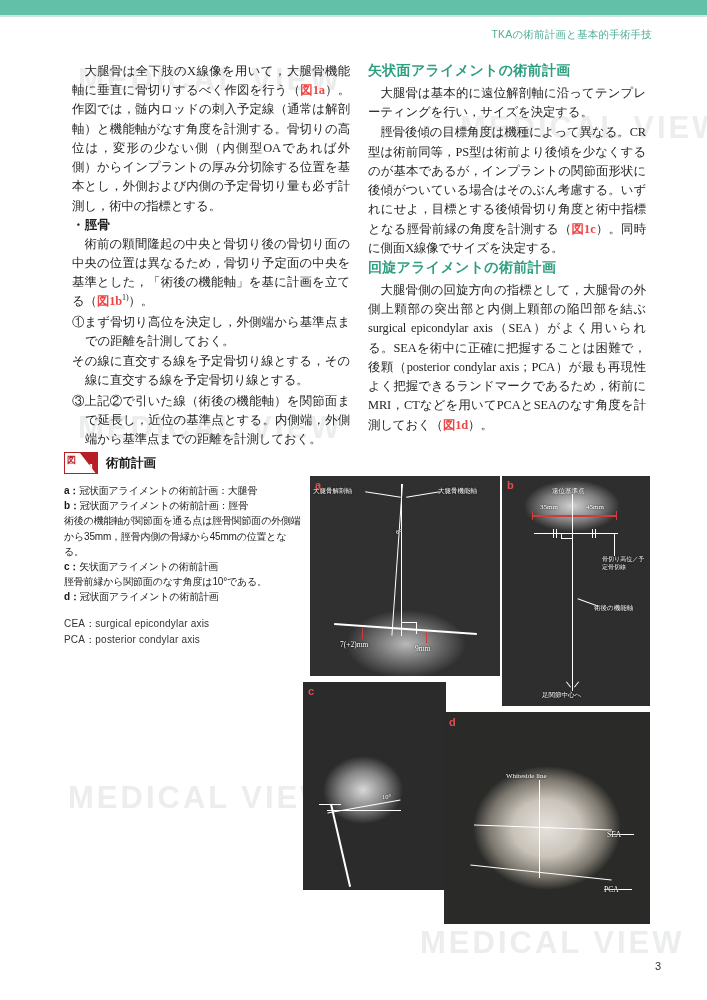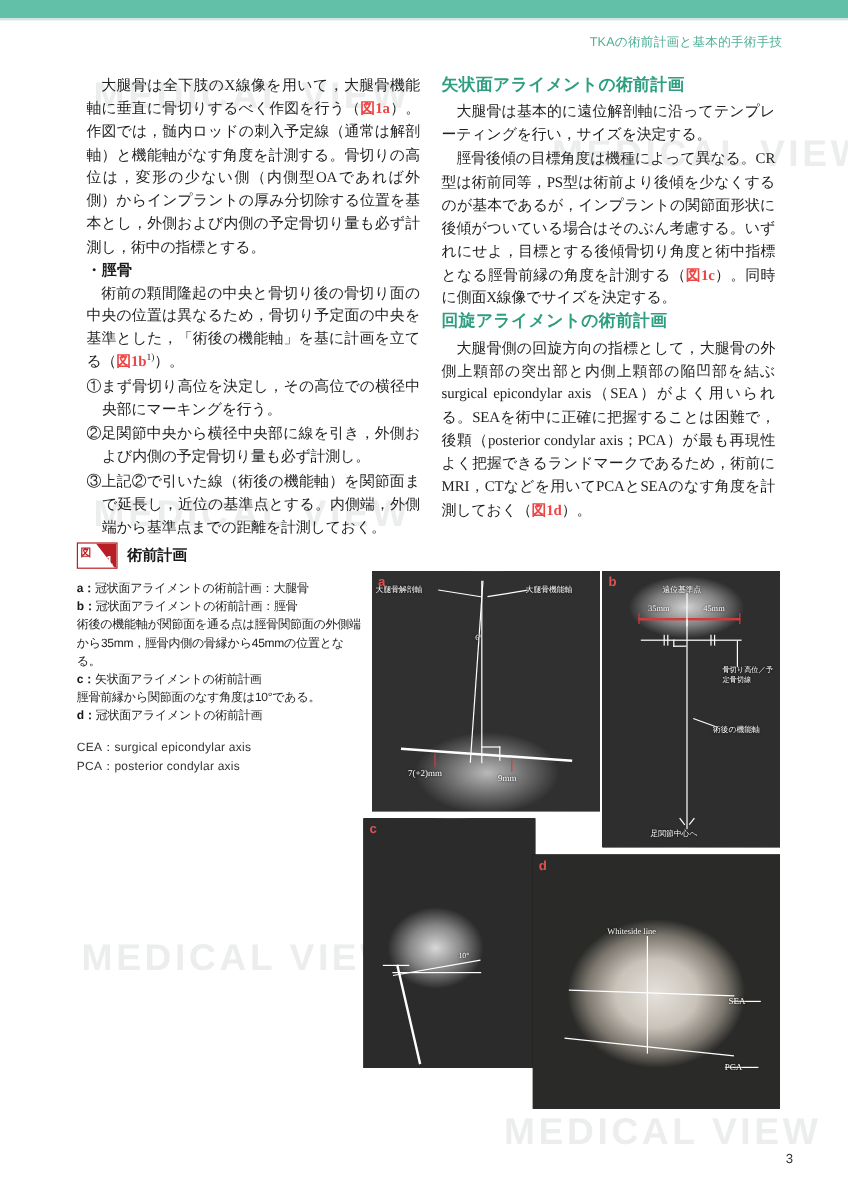--- a/index.html
+++ b/index.html
@@ -268,22 +268,22 @@
   <div class="wm wm-3">MEDICAL VIEW</div>
   <div class="wm wm-4">MEDICAL VIEW</div>
   <div class="wm wm-5">MEDICAL VIEW</div>
 
   <div class="col col-left">
     <p class="body-p indent"><span>大腿骨は全下肢のX線像を用いて，大腿骨機能軸に垂直に骨切りするべく作図を行う（</span><span class="ref">図1a</span><span>）。作図では，髄内ロッドの刺入予定線（通常は解剖軸）と機能軸がなす角度を計測する。骨切りの高位は，変形の少ない側（内側型OAであれば外側）からインプラントの厚み分切除する位置を基本とし，外側および内側の予定骨切り量も必ず計測し，術中の指標とする。</span></p>
 
     <div class="bullet-head">・脛骨</div>
     <p class="body-p indent"><span>術前の顆間隆起の中央と骨切り後の骨切り面の中央の位置は異なるため，骨切り予定面の中央を基準とした，「術後の機能軸」を基に計画を立てる（</span><span class="ref">図1b</span><span class="sup">1)</span><span>）。</span></p>
 
-    <p class="body-p hang">①まず骨切り高位を決定し，その高位での横径中央部にマーキングを行う。</p>
-    <p class="body-p hang">②足関節中央から横径中央部に線を引き，外側および内側の予定骨切り量も必ず計測し。</p>
+    <p class="body-p hang">①まず骨切り高位を決定し，外側端から基準点までの距離を計測しておく。</p>
+    <p class="body-p hang">その線に直交する線を予定骨切り線とする，その線に直交する線を予定骨切り線とする。</p>
     <p class="body-p hang">③上記②で引いた線（術後の機能軸）を関節面まで延長し，近位の基準点とする。内側端，外側端から基準点までの距離を計測しておく。</p>
   </div>
 
   <div class="col col-right">
     <div class="sec-head">矢状面アライメントの術前計画</div>
     <p class="body-p indent">大腿骨は基本的に遠位解剖軸に沿ってテンプレーティングを行い，サイズを決定する。</p>
     <p class="body-p indent"><span>脛骨後傾の目標角度は機種によって異なる。CR型は術前同等，PS型は術前より後傾を少なくするのが基本であるが，インプラントの関節面形状に後傾がついている場合はそのぶん考慮する。いずれにせよ，目標とする後傾骨切り角度と術中指標となる脛骨前縁の角度を計測する（</span><span class="ref">図1c</span><span>）。同時に側面X線像でサイズを決定する。</span></p>
 
     <div class="sec-head second">回旋アライメントの術前計画</div>
     <p class="body-p indent"><span>大腿骨側の回旋方向の指標として，大腿骨の外側上顆部の突出部と内側上顆部の陥凹部を結ぶsurgical epicondylar axis（SEA）がよく用いられる。SEAを術中に正確に把握することは困難で，後顆（posterior condylar axis；PCA）が最も再現性よく把握できるランドマークであるため，術前にMRI，CTなどを用いてPCAとSEAのなす角度を計測しておく（</span><span class="ref">図1d</span><span>）。</span></p>

